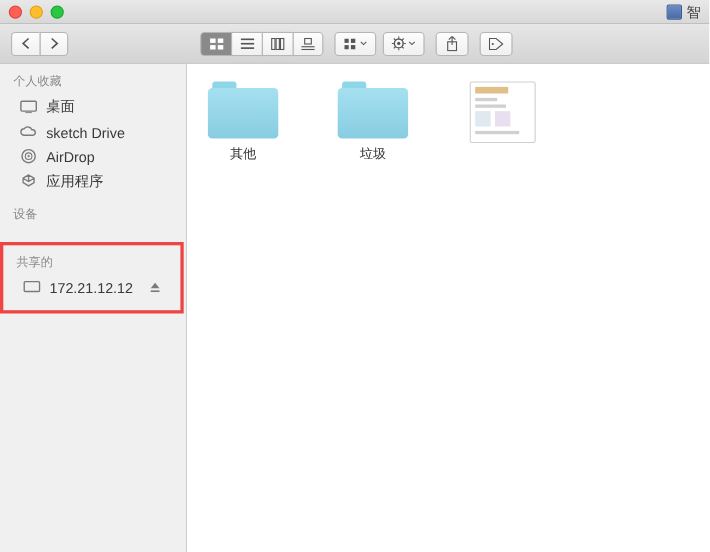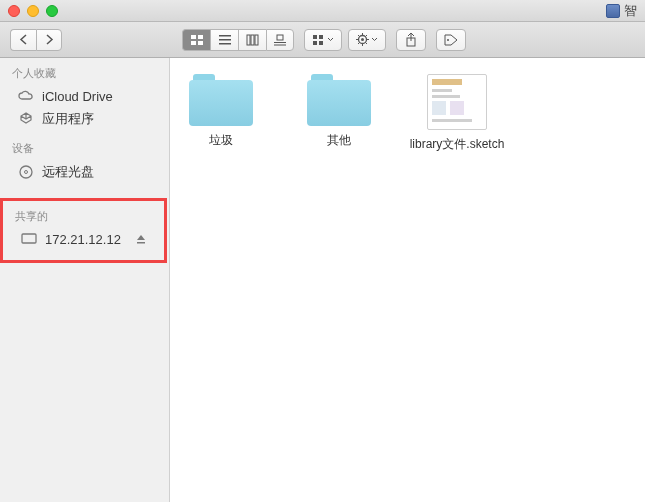--- a/index.html
+++ b/index.html
@@ -165,46 +165,56 @@
 </div>
 
 <div class="main">
   <div class="sidebar">
 
     <div class="sb-section">
       <div class="sb-header">个人收藏</div>
       <div class="sb-item">
         <span class="ic">
             <svg width="16" height="12">
+              <rect x="1" y="1" width="14" height="9" rx="1" fill="none" stroke="#7a7a7a" stroke-width="1.3"></rect>
+              <rect x="5" y="11" width="6" height="1" fill="#7a7a7a"></rect>
+            </svg>
+          </span>
+        <span class="lbl">桌面</span>
+      </div>
+      <div class="sb-item">
+        <span class="ic">
+            <svg width="16" height="12">
               <path d="M4 9 a3 3 0 0 1 0-6 a4 4 0 0 1 7 1 a2.5 2.5 0 0 1 1 5 z" fill="none" stroke="#7a7a7a" stroke-width="1.3"></path>
             </svg>
           </span>
-        <span class="lbl">iCloud Drive</span>
+        <span class="lbl">sketch Drive</span>
+      </div>
+      <div class="sb-item">
+        <span class="ic">
+            <svg width="16" height="16">
+              <circle cx="8" cy="8" r="6" fill="none" stroke="#7a7a7a" stroke-width="1.3"></circle>
+              <circle cx="8" cy="8" r="3" fill="none" stroke="#7a7a7a"></circle>
+              <circle cx="8" cy="8" r="1" fill="#7a7a7a"></circle>
+            </svg>
+          </span>
+        <span class="lbl">AirDrop</span>
       </div>
       <div class="sb-item">
         <span class="ic">
             <svg width="16" height="16">
               <path d="M8 2 L3 5 v4 l5 3 l5-3 v-4 z M8 2 v6 M3 5 l5 3 l5-3" fill="none" stroke="#7a7a7a" stroke-width="1.2"></path>
             </svg>
           </span>
         <span class="lbl">应用程序</span>
       </div>
     </div>
 
     <div class="sb-section">
       <div class="sb-header">设备</div>
-      <div class="sb-item">
-        <span class="ic">
-            <svg width="16" height="16">
-              <circle cx="8" cy="8" r="6" fill="none" stroke="#7a7a7a" stroke-width="1.3"></circle>
-              <circle cx="8" cy="8" r="1.5" fill="none" stroke="#7a7a7a"></circle>
-            </svg>
-          </span>
-        <span class="lbl">远程光盘</span>
-      </div>
     </div>
 
     <div class="highlight-box">
       <div class="sb-header">共享的</div>
       <div class="sb-item">
         <span class="ic">
             <svg width="16" height="12">
               <rect x="1" y="1" width="14" height="9" rx="1" fill="none" stroke="#7a7a7a" stroke-width="1.3"></rect>
             </svg>
           </span>
@@ -224,31 +234,30 @@
       <svg width="14" height="14">
           <circle cx="7" cy="7" r="5.5" fill="none" stroke="#9a9a9a" stroke-width="1.3"></circle>
         </svg>
     </div>
   </div>
 
   <div class="content">
     <div class="icons-row">
       <div class="file-item">
         <div class="folder-ic"></div>
-        <div class="file-lbl">垃圾</div>
+        <div class="file-lbl">其他</div>
       </div>
       <div class="file-item">
         <div class="folder-ic"></div>
-        <div class="file-lbl">其他</div>
+        <div class="file-lbl">垃圾</div>
       </div>
       <div class="file-item">
         <div class="sketch-ic">
           <div class="mini" style="top:14px;left:4px;width:20px;height:3px"></div>
           <div class="mini" style="top:20px;left:4px;width:28px;height:3px"></div>
           <div class="mini" style="top:26px;left:4px;width:14px;height:14px;background:#e0e8f0"></div>
           <div class="mini" style="top:26px;left:22px;width:14px;height:14px;background:#e8e0f0"></div>
           <div class="mini" style="top:44px;left:4px;width:40px;height:3px"></div>
         </div>
-        <div class="file-lbl">library文件.sketch</div>
       </div>
     </div>
   </div>
 </div>
 
 </body></html>

